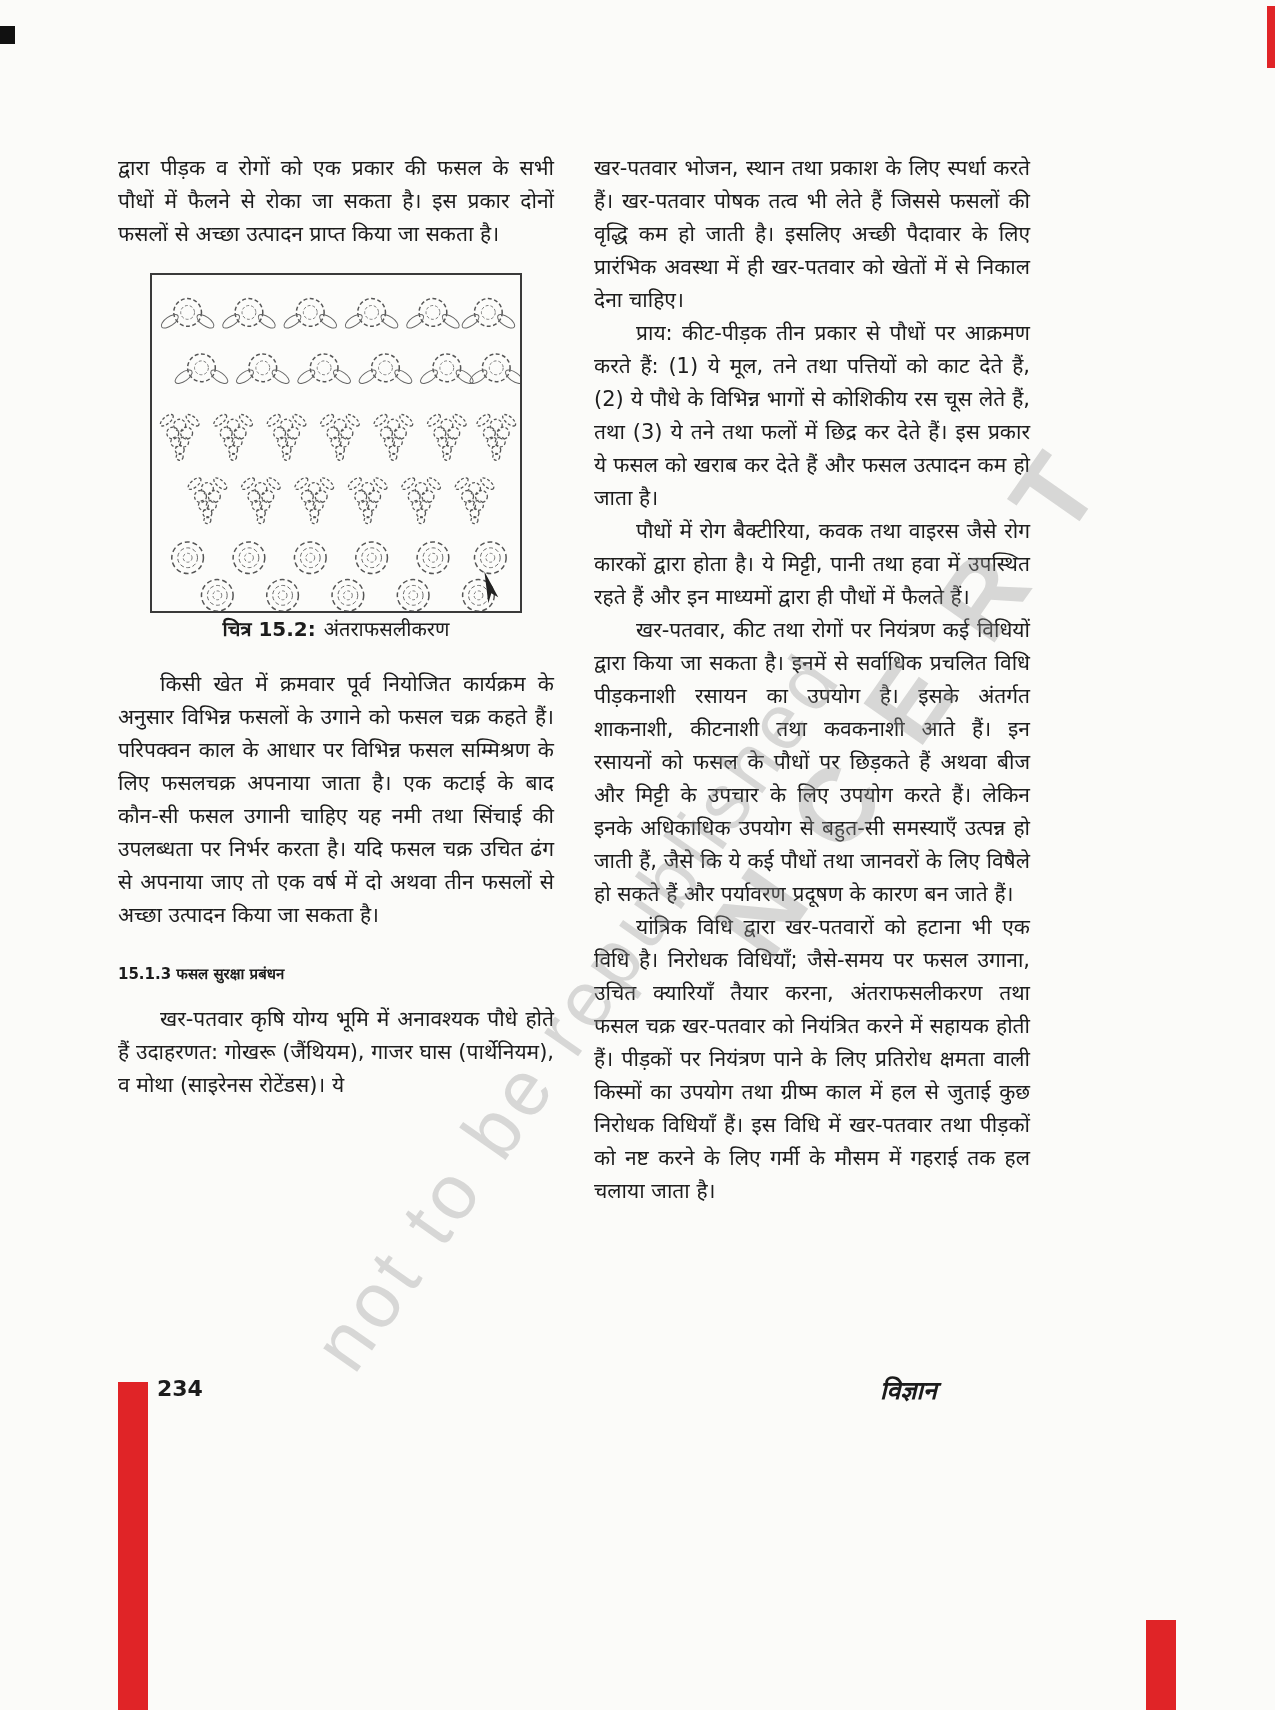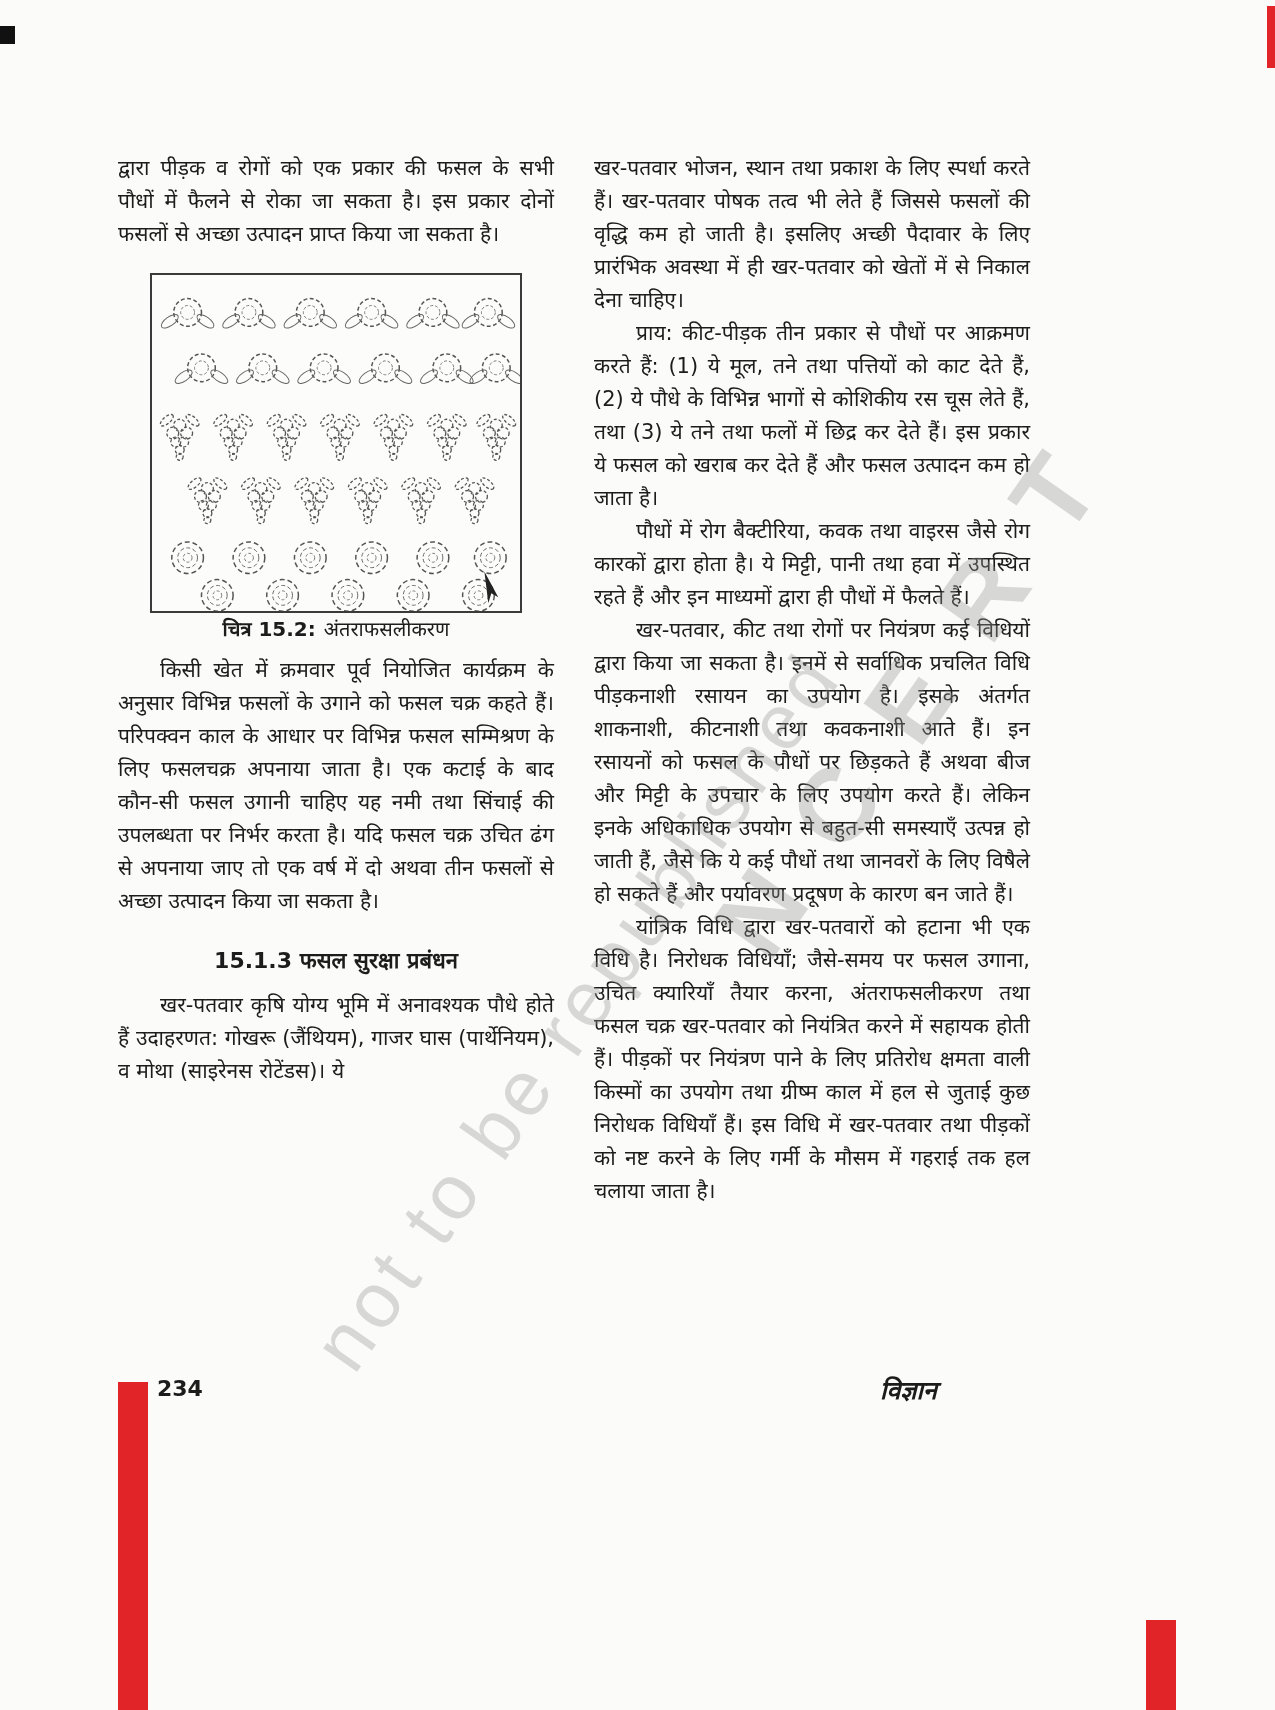--- a/index.html
+++ b/index.html
@@ -66,27 +66,27 @@
     width:438px;
     font-size:21px;
     line-height:33px;
     text-align:justify;
   }
   .col p{ margin:0; }
   .col p.indent{ text-indent:42px; }
 
   .section-heading{
     font-weight:bold;
-    font-size:22px;
+    font-size:15px;
     margin:26px 0 12px 0;
-    text-align:center;
-  }
-
-  
-  .figure-wrap{ margin:22px 0 8px 0; }
+    text-align:left;
+  }
+
+  
+  .figure-wrap{ margin:22px 0 22px 0; }
   .figure-box{
     width:372px;
     height:340px;
     margin:0 auto;
     border:2px solid #3a3a3a;
     background:#fcfcfa;
     box-sizing:border-box;
   }
   .figure-box svg{ display:block; width:100%; height:100%; }
   .figure-caption{

